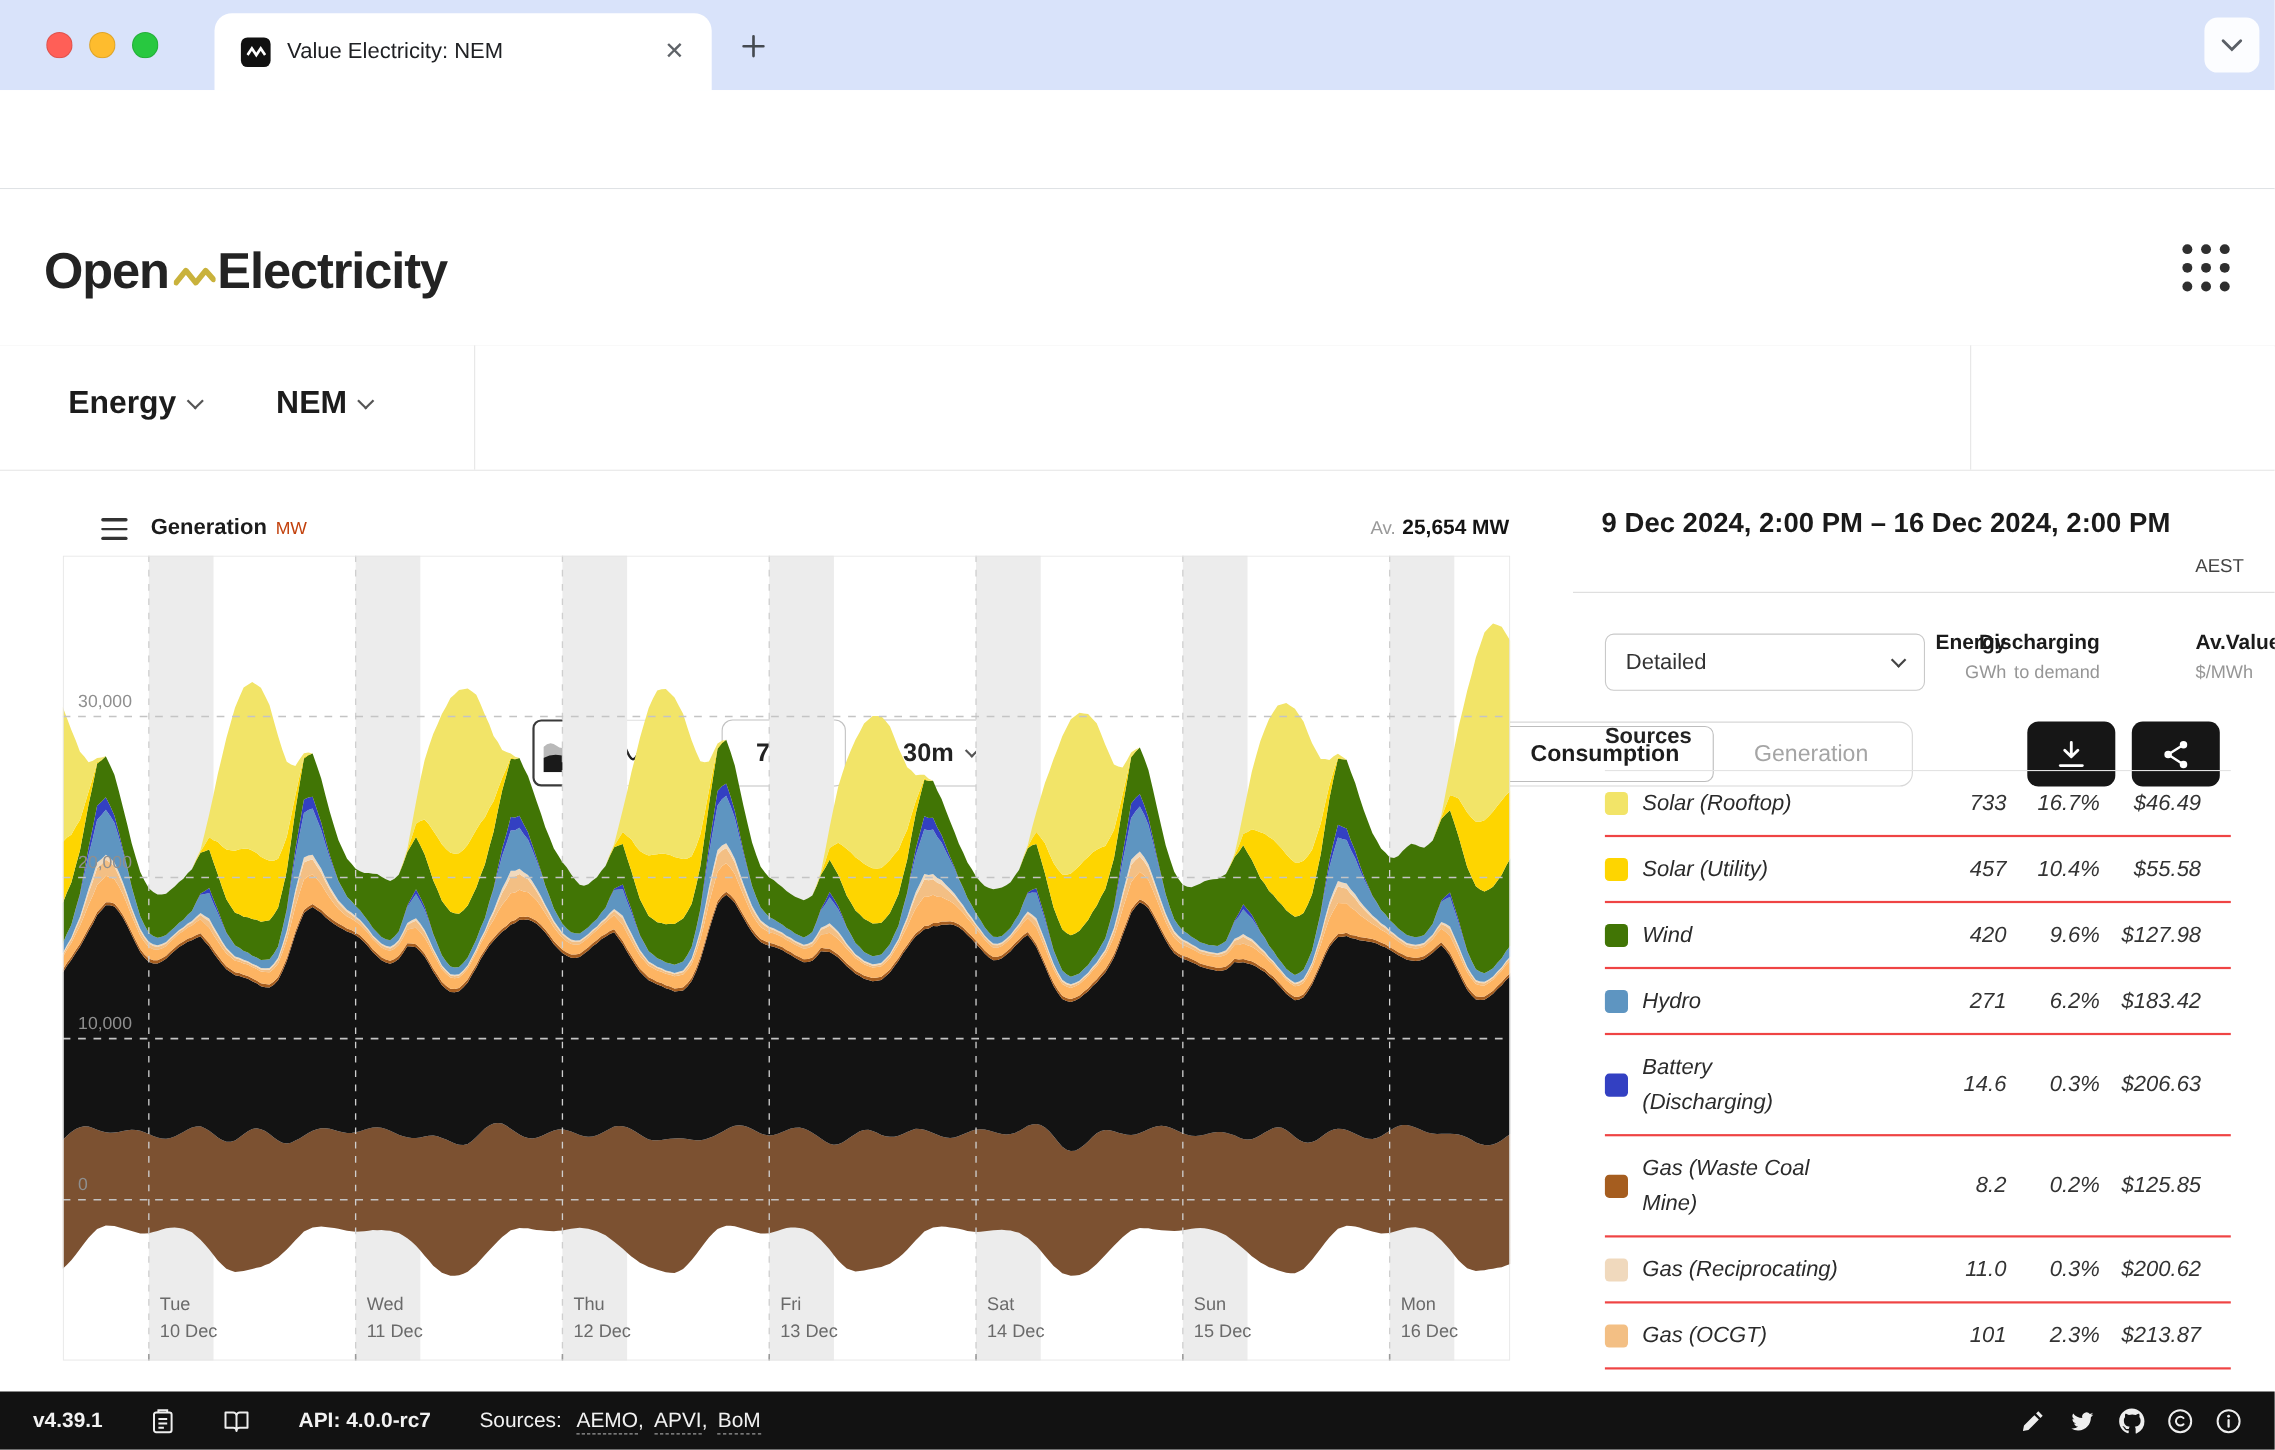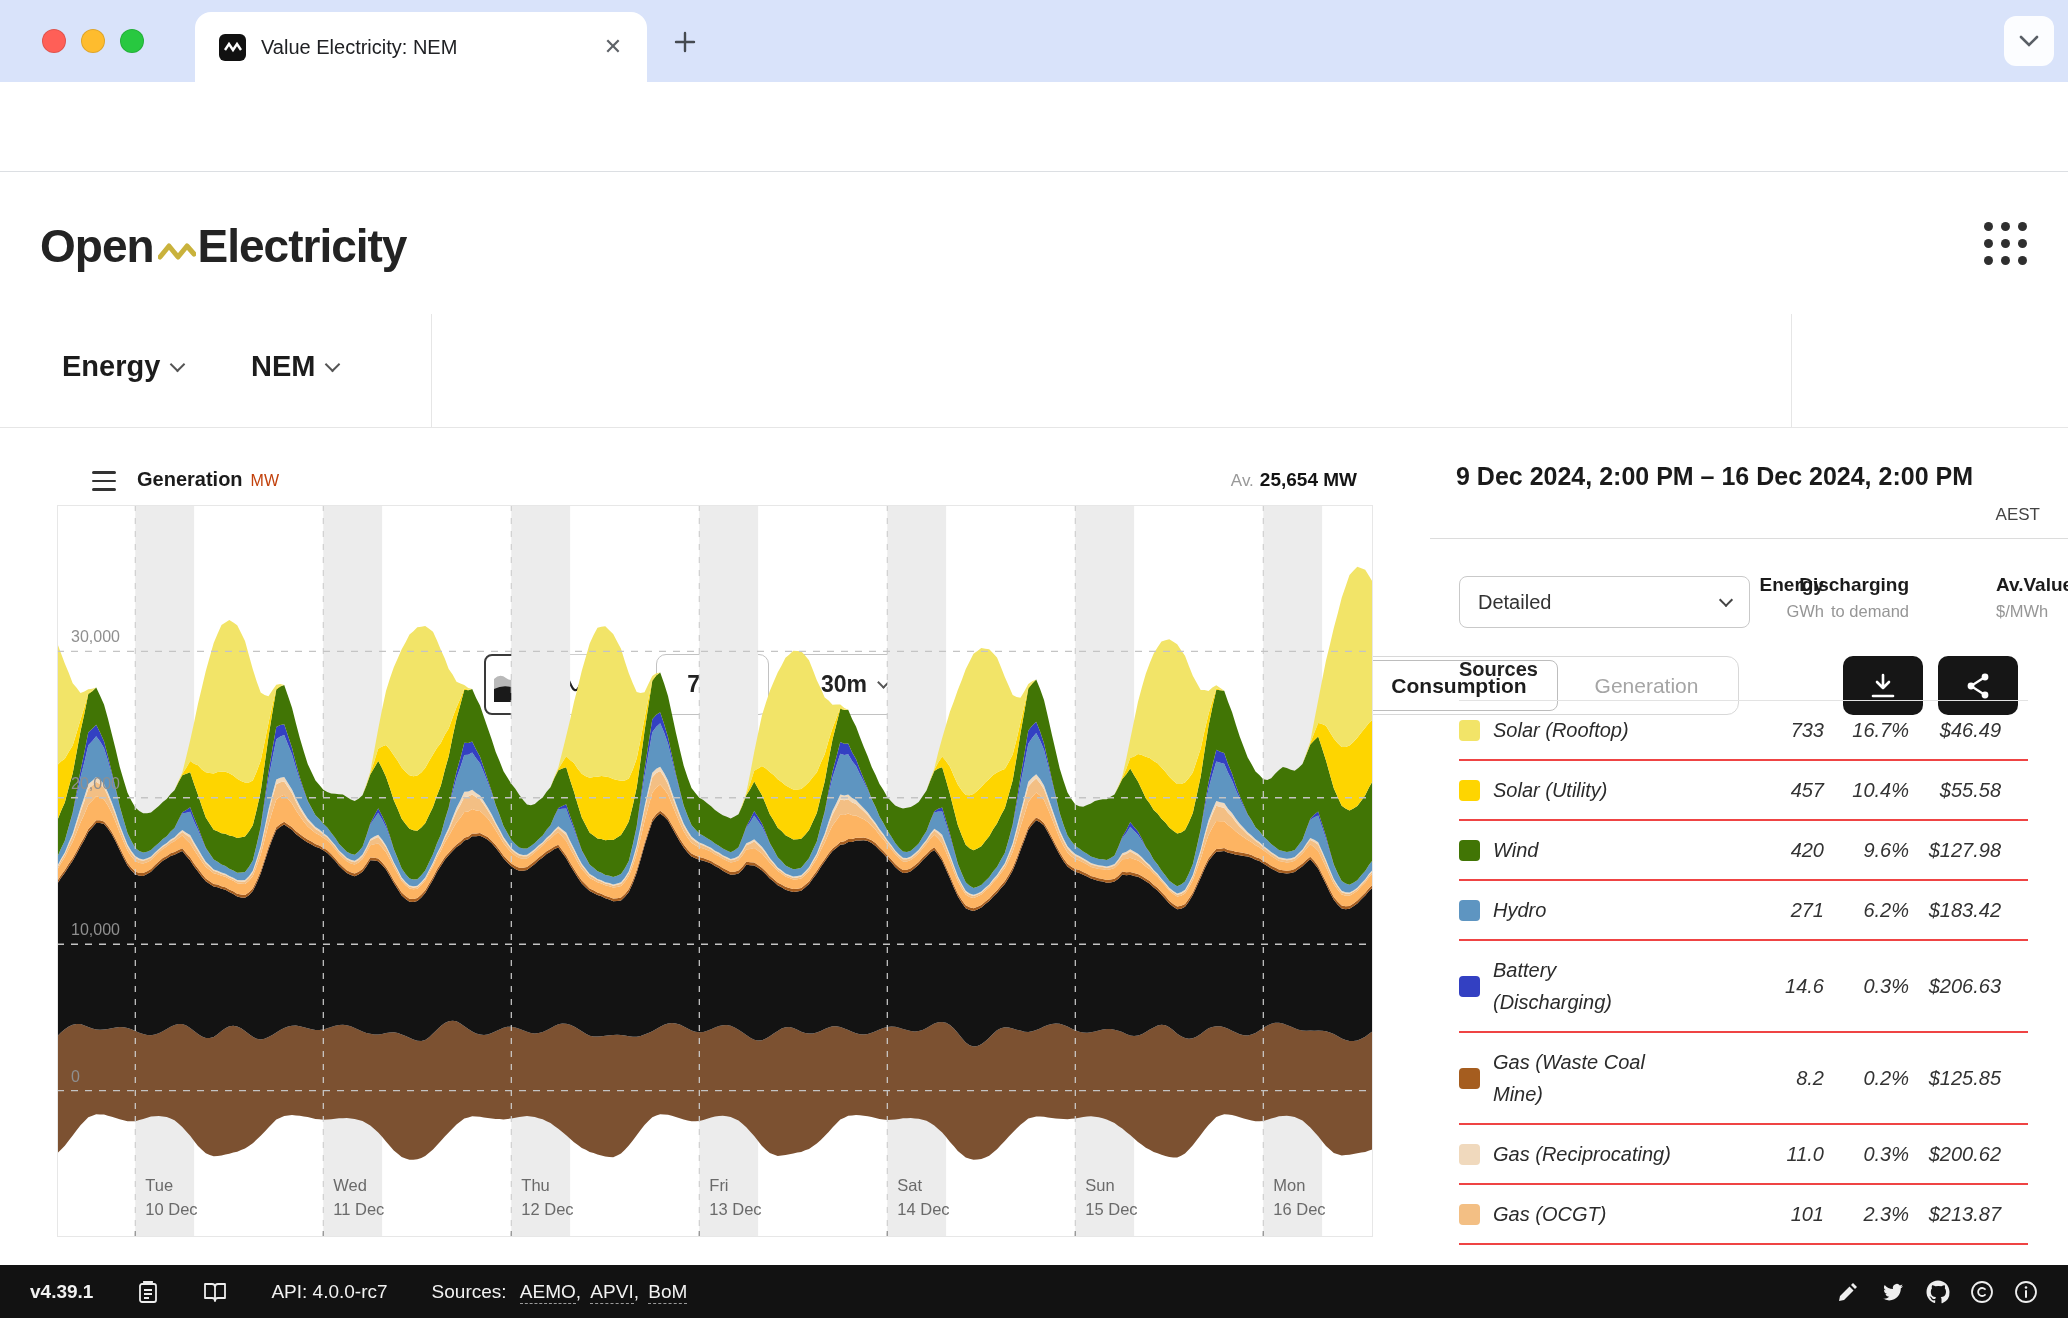--- a/index.html
+++ b/index.html
@@ -62,21 +62,21 @@
   .cg-unsel { flex:1; text-align:center; font-size:21px; color:#a5a5a5; }
   .btn-dark { position:absolute; top:342px; width:80px; height:59px; background:#161616; border-radius:10px;
     display:flex; align-items:center; justify-content:center; }
 
   
   .chart-head { position:absolute; left:57px; top:462px; width:1316px; height:40px; }
   .hamb { position:absolute; left:35px; top:9px; width:24px; height:20px; display:flex; flex-direction:column; justify-content:space-between; }
   .hamb i { height:2.6px; background:#333; border-radius:2px; }
   .ch-title { position:absolute; left:80px; top:6px; font-size:20px; font-weight:bold; color:#1b1b1b; }
   .ch-unit { font-size:16px; font-weight:normal; color:#c2410c; margin-left:8px; }
-  .ch-av { position:absolute; right:16px; top:7px; font-size:17px; color:#999; }
+  .ch-av { position:absolute; right:1px; top:7px; font-size:17px; color:#999; }
   .ch-av b { font-size:19px; color:#141414; margin-left:6px; }
   .plot { position:absolute; left:57px; top:505px; width:1316px; height:732px; }
   .plot svg { display:block; }
 
   
   .panel-title { position:absolute; left:1456px; top:462px; font-size:25px; font-weight:600; color:#1a1a1a; white-space:nowrap; }
   .tz { position:absolute; left:1856px; top:505px; width:184px; text-align:right; font-size:17px; color:#444; }
   .panel-hr { position:absolute; left:1430px; top:538px; width:638px; height:1px; background:#dcdcdc; }
   .dsel { position:absolute; left:1459px; top:576px; width:291px; height:52px; border:1.5px solid #c9c9c9; border-radius:8px;
     display:flex; align-items:center; padding:0 18px; font-size:20px; color:#333; }
@@ -435,21 +435,21 @@
       <svg width="22" height="24" viewBox="0 0 22 24">
           <rect x="3" y="4" width="16" height="18" rx="2" fill="none" stroke="#eee" stroke-width="1.8"></rect>
           <path d="M7 4V2h8v2M7 10h8M7 14h8M7 18h5" stroke="#eee" stroke-width="1.8" fill="none"></path>
         </svg>
     </span>
     <span class="f-ico">
       <svg width="24" height="22" viewBox="0 0 24 22">
           <path d="M2 3h7a3 3 0 0 1 3 3v14a3 3 0 0 0-3-3H2zM22 3h-7a3 3 0 0 0-3 3v14a3 3 0 0 1 3-3h7z" fill="none" stroke="#eee" stroke-width="1.8" stroke-linejoin="round"></path>
         </svg>
     </span>
-    <span style="font-weight:normal;">API: 4.0.0-rc7</span>
+    <span style="font-weight:bold;">API: 4.0.0-rc7</span>
     <span>
       <span>Sources:</span>
       <span class="f-dash" style="margin-left:8px;">AEMO</span><span>,</span>
       <span class="f-dash" style="margin-left:4px;">APVI</span><span>,</span>
       <span class="f-dash" style="margin-left:4px;">BoM</span>
     </span>
     <span class="grow"></span>
     <span class="footer-right">
       <span class="f-ico">
         <svg width="24" height="24" viewBox="0 0 24 24">

